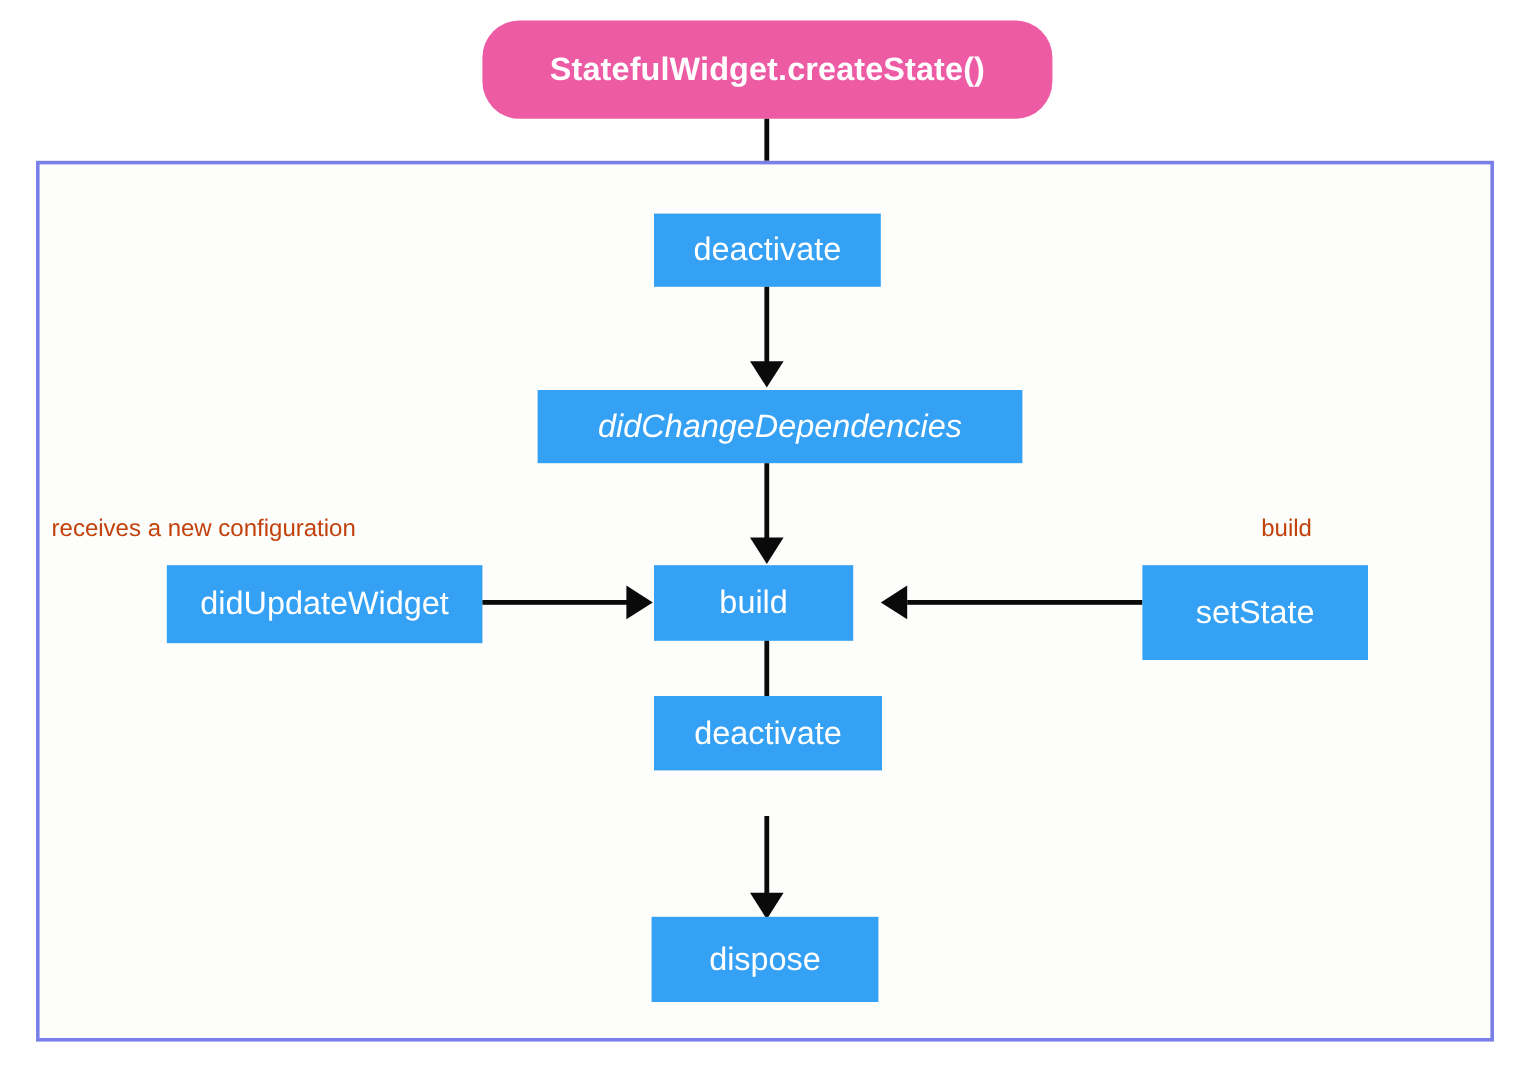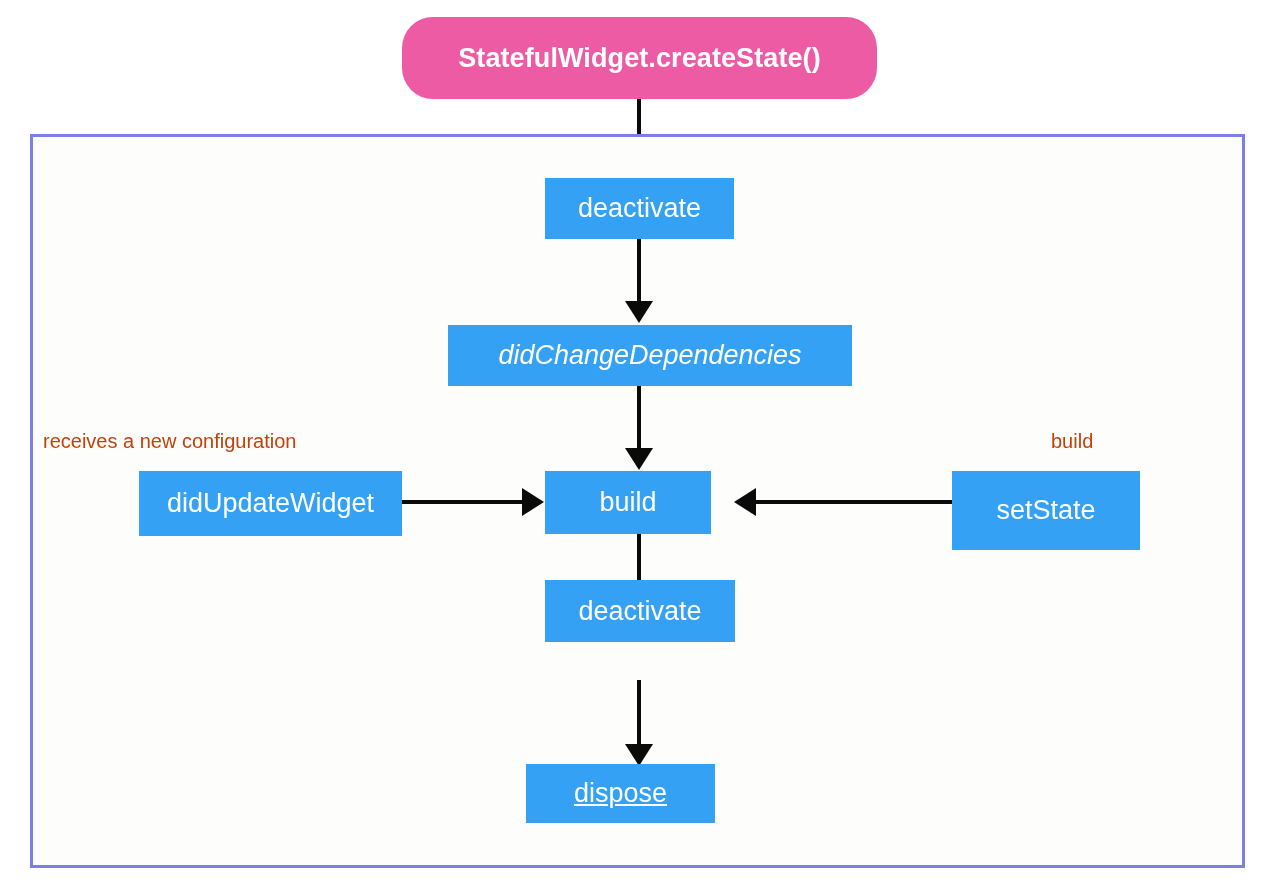--- a/index.html
+++ b/index.html
@@ -131,15 +131,15 @@
   <div class="node node-blue" style="left:952px; top:471px; width:188px; height:79px;">setState</div>
 
   <div class="arrow-line-v" style="left:637px; top:534px; height:68px;"></div>
   <div class="arrow-head-down" style="left:625px; top:596px;"></div>
 
   <div class="node node-blue" style="left:545px; top:580px; width:190px; height:62px;">deactivate</div>
 
   <div class="arrow-line-v" style="left:637px; top:680px; height:72px;"></div>
   <div class="arrow-head-down" style="left:625px; top:744px;"></div>
 
-  <div class="node node-blue" style="left:526px; top:764px; width:189px; height:59px;text-decoration:underline;">dispose</div>
+  <div class="node node-blue" style="left:543px; top:764px; width:189px; height:71px;">dispose</div>
 
 </div>
 
 </body></html>

